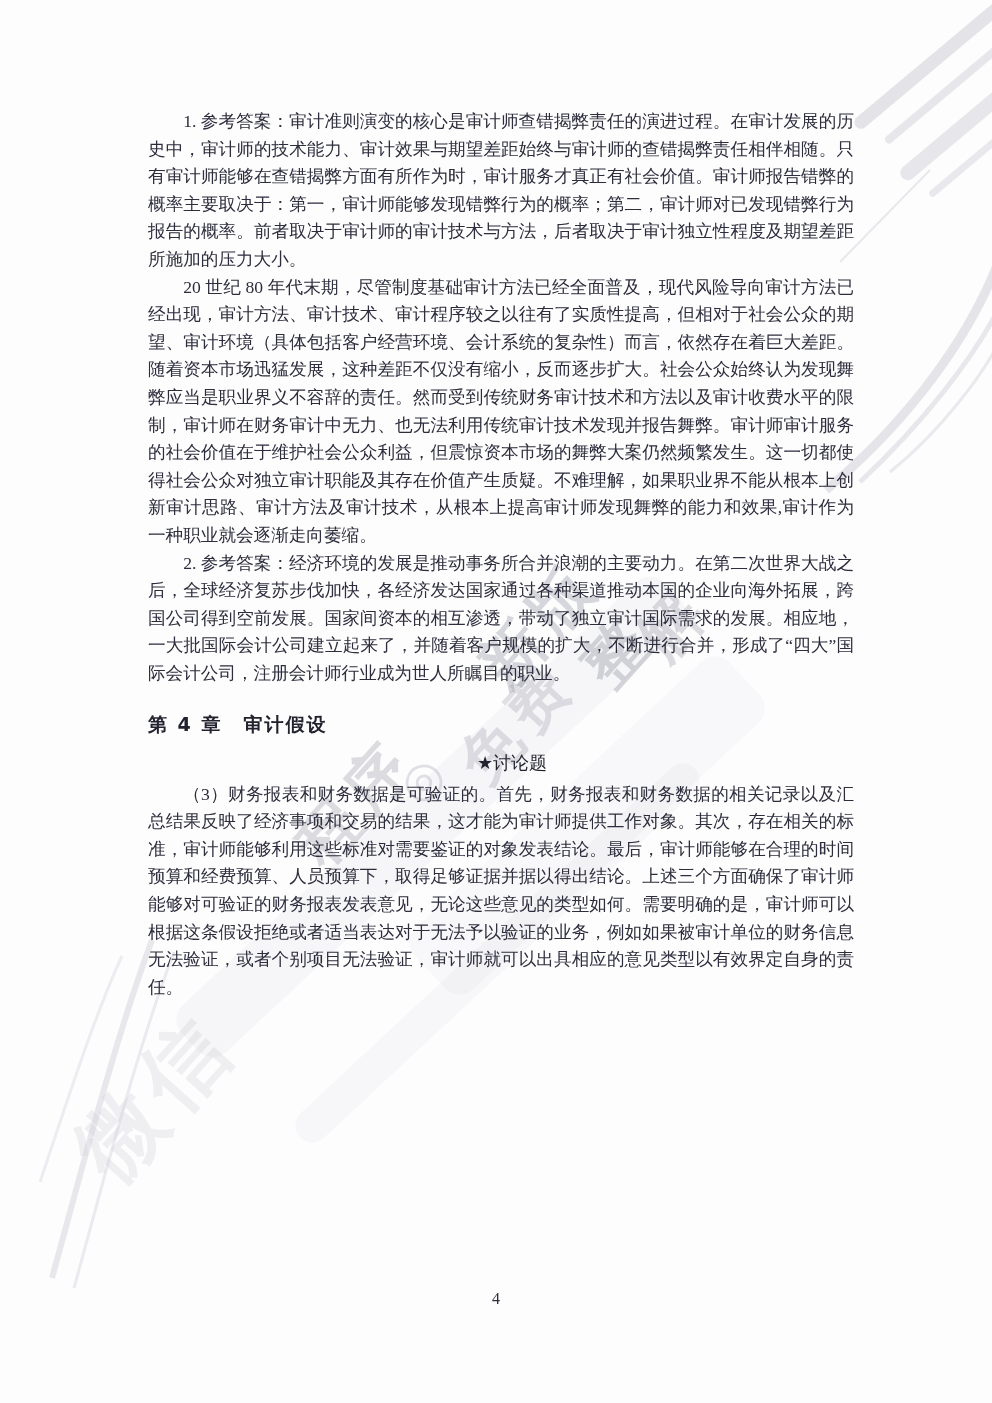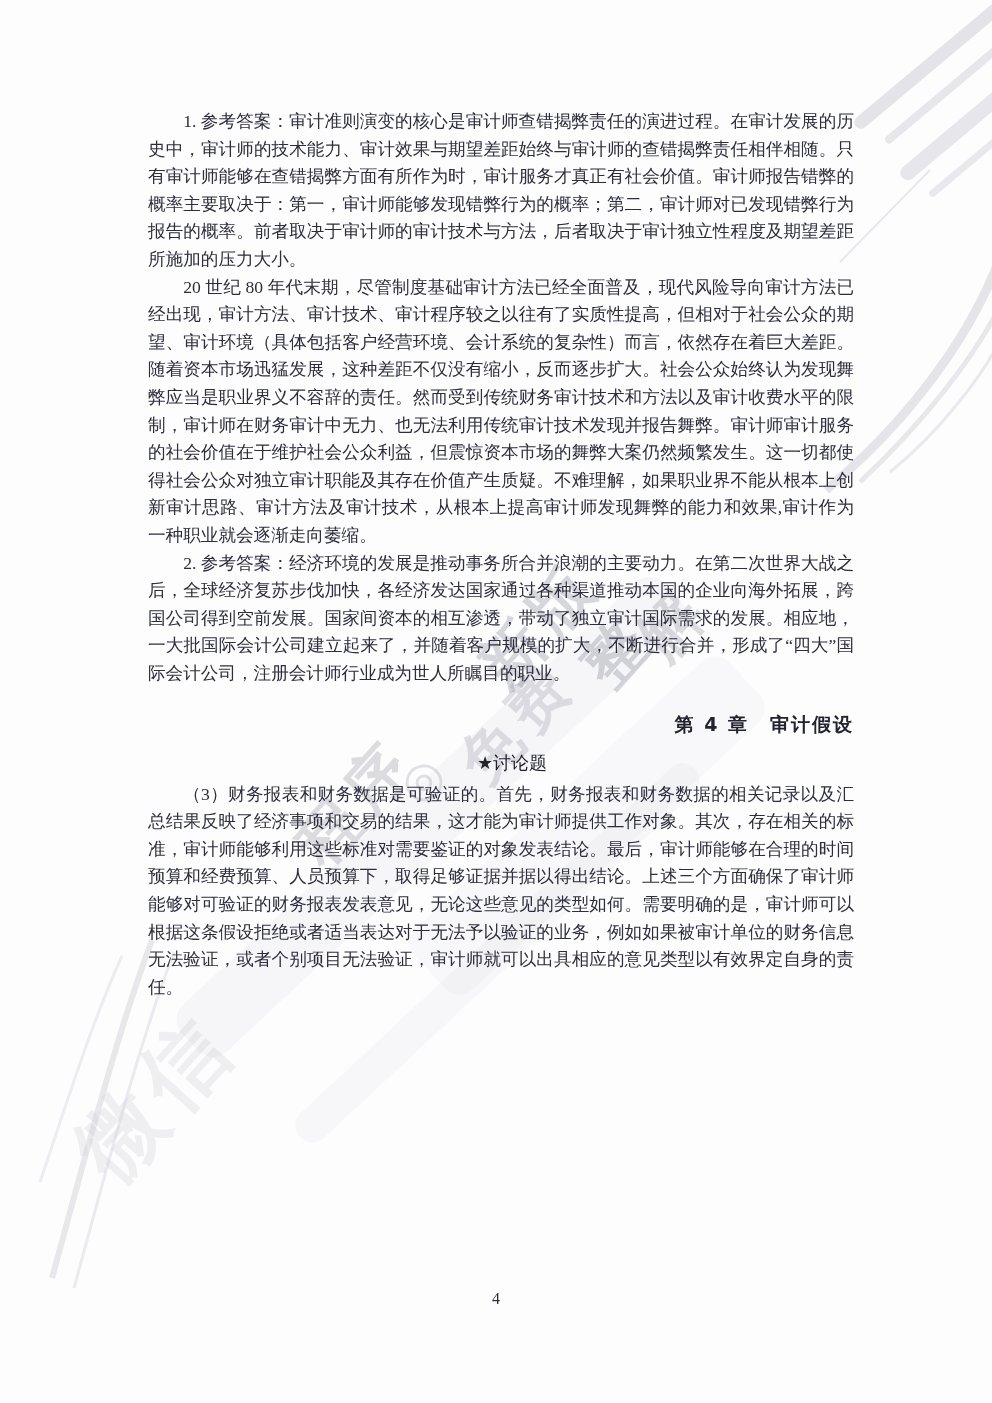--- a/index.html
+++ b/index.html
@@ -56,21 +56,21 @@
     position:absolute;left:148px;top:108px;width:706px;z-index:1;
     font-size:17.6px;line-height:27.6px;
   }
   .para{
     margin:0;
     text-indent:2em;
     text-align:justify;
   }
   .chapter-heading{
     margin:24px 0 10px 0;
-    text-align:right;
+    text-align:left;
     font-family:"DejaVu Sans","Liberation Sans",sans-serif;
     font-weight:bold;
     font-size:19px;
     letter-spacing:2px;
     color:#23232f;
   }
   .discussion-label{
     margin:2px 0 4px 0;
     padding-left:22px;
     font-family:"DejaVu Sans","Liberation Sans",sans-serif;

